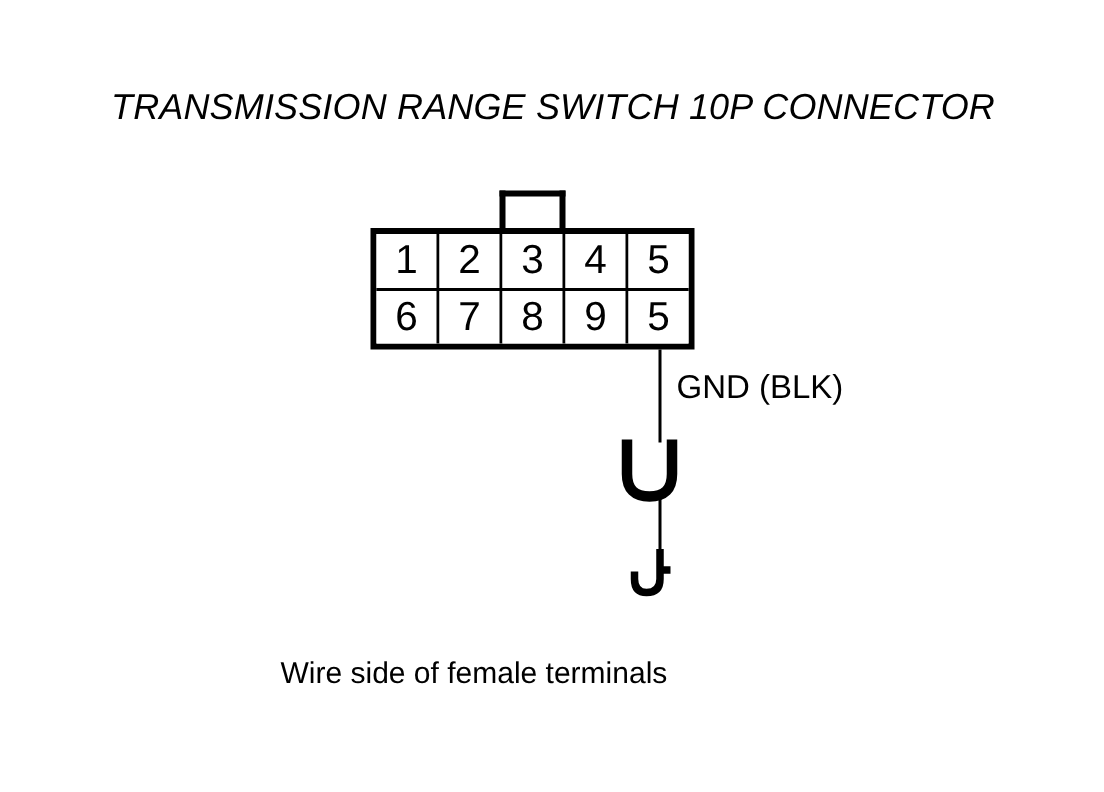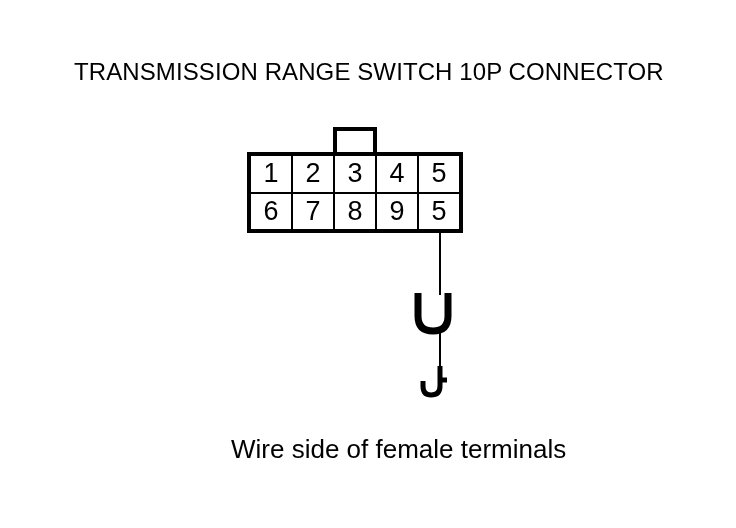--- a/index.html
+++ b/index.html
@@ -28,20 +28,21 @@
   
   .title {
     position: absolute;
     left: 74px;
     top: 58px;
     font-size: 24px;
     line-height: 28px;
     letter-spacing: 0.1px;
     white-space: nowrap;
     color: #000;
+    font-style: italic;
   }
 
   
   .connector {
     position: absolute;
     left: 247px;
     top: 127px;
     width: 216px;
     height: 106px;
   }
@@ -138,24 +139,23 @@
     top: 364px;
     width: 40px;
     height: 36px;
   }
 
   
   .caption {
     position: absolute;
     left: 187px;
     top: 436px;
-    font-size: 26px;
+    font-size: 20px;
     line-height: 26px;
     white-space: nowrap;
-    margin-left: 44px;
   }
 </style>
 </head>
 <body>
 
 <div id="canvas">
 
   <div class="title">TRANSMISSION RANGE SWITCH 10P CONNECTOR</div>
 
   <div class="connector">
@@ -178,20 +178,21 @@
         <div class="pin-cell">8</div>
         <div class="pin-cell">9</div>
         <div class="pin-cell">5</div>
       </div>
 
     </div>
   </div>
 
   <div class="wire-lead"></div>
 
+  <div class="gnd-label">GND (BLK)</div>
 
   <div class="terminal-upper">
     <svg viewBox="0 0 48 46" width="48" height="46" aria-hidden="true">
       <path d="M 8 3 L 8 26 Q 8 41 23 41 Q 38 41 38 26 L 38 3" fill="none" stroke="#000" stroke-width="7" stroke-linecap="butt" stroke-linejoin="miter"></path>
     </svg>
   </div>
 
   <div class="wire-mid"></div>
 
   <div class="terminal-lower">

